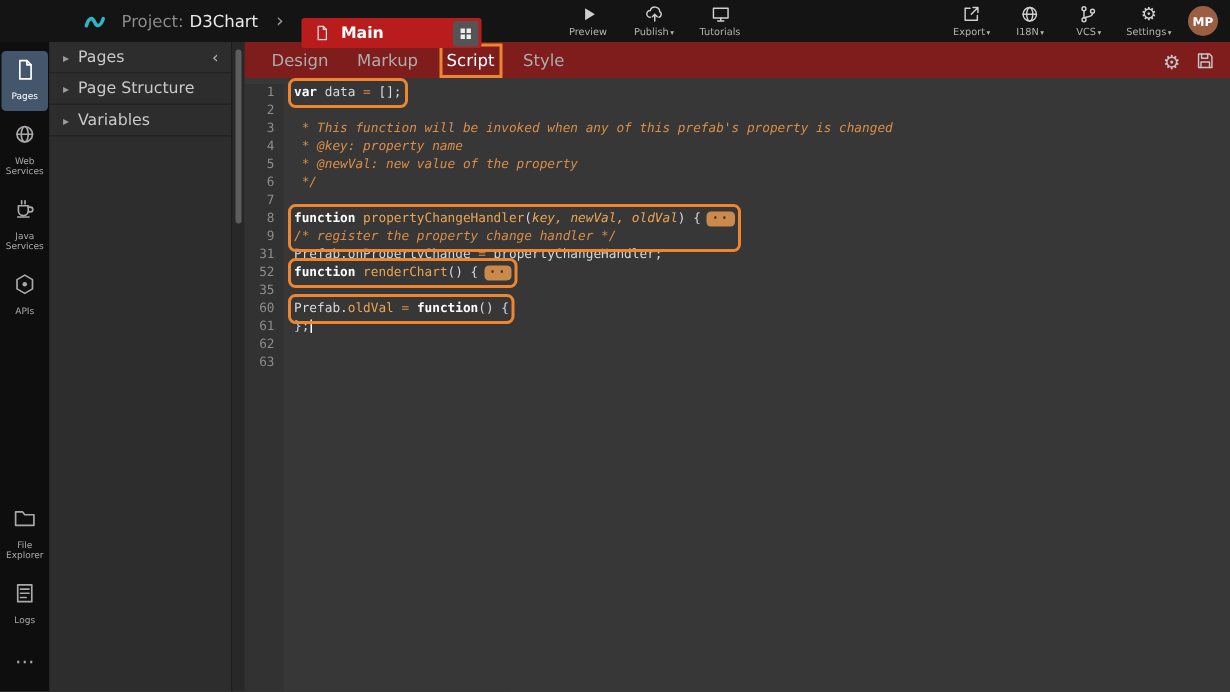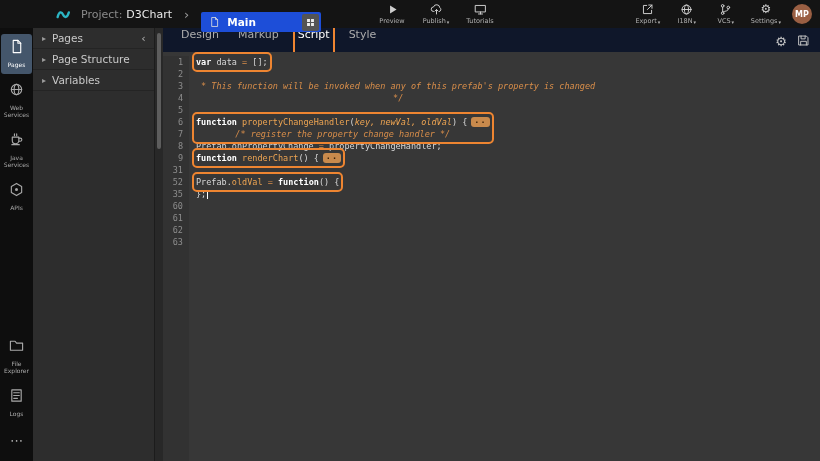--- a/index.html
+++ b/index.html
@@ -10,21 +10,21 @@
 
   
   .topbar{ height:28px; background:#141414; display:flex; align-items:center; position:relative; flex:0 0 28px;padding-left:48px; }
   .tb-left{ display:flex; align-items:center; gap:8px; padding-left:8px; }
   .logo{ width:17px; height:17px; display:flex; }
   .logo svg{ width:17px; height:17px; }
   .proj{ font-size:11px; white-space:nowrap; }
   .proj .plab{ color:#8a8a8a; }
   .proj .pname{ color:#eaeaea; margin-left:4px; }
   .chev{ color:#9a9a9a; font-size:13px; margin:0 4px; }
-  .page-sel{ height:20px; background:#1d4ed8; border-radius:2px; display:flex; align-items:center; gap:7px; padding:0 2px 0 8px; min-width:120px; cursor:default;margin-top:16px; }
+  .page-sel{ height:20px; background:#b91c1c; border-radius:2px; display:flex; align-items:center; gap:7px; padding:0 2px 0 8px; min-width:120px; cursor:default;margin-top:16px; }
   .page-sel .icon svg{ width:11px; height:12px; color:#e0e0e0; }
   .page-sel .psl{ font-size:10.5px; color:#fff; font-weight:bold; flex:1; }
   .grid-btn{ width:17px; height:17px; background:#545454; border-radius:2px; display:flex; align-items:center; justify-content:center; color:#eee; }
   .grid-btn svg{ width:11px; height:11px; }
   .tb-center{ position:absolute; left:378px; top:0; height:28px; display:flex; align-items:center; gap:16px; }
   .tb-right{ position:absolute; right:8px; top:0; height:28px; display:flex; align-items:center; gap:11px; }
   .tb-action{ display:flex; flex-direction:column; align-items:center; justify-content:center; gap:1px; color:#cfcfcf; cursor:default; min-width:28px; }
   .tb-action .icon{ height:13px; display:flex; }
   .tb-action .icon svg{ width:13px; height:13px; }
   .tb-lab{ font-size:6.5px; color:#b2b2b2; display:flex; align-items:flex-end; gap:1px; white-space:nowrap; }
@@ -51,36 +51,36 @@
   .exp-row .tri{ font-size:8px; color:#9b9b9b; }
   .exp-lab{ flex:1; white-space:nowrap; }
   .collapse{ width:13px; height:13px; display:flex; align-items:center; justify-content:center; color:#b5b5b5; font-size:11px; }
 
   
   .scrollstrip{ width:8px; background:#282828; position:relative; }
   .scroll-thumb{ position:absolute; left:2px; top:5px; width:4px; height:116px; background:#5d5d5d; border-radius:2px; }
 
   
   .editor-col{ flex:1; display:flex; flex-direction:column; min-width:0; }
-  .tabbar{ height:24px; background:#0f172a; display:flex; gap:19px; padding-left:18px; flex:0 0 24px; }
+  .tabbar{ height:24px; background:#7f1d1d; display:flex; align-items:center; gap:19px; padding-left:18px; flex:0 0 24px; }
   .tab{ font-size:11px; color:#acacac; cursor:default; }
   .tab.active{ color:#ffffff; }
   .tab.annotated{ outline:2px solid var(--ann); outline-offset:3px; }
   .tab-actions{ margin-left:auto; display:flex; align-items:center; gap:10px; padding-right:10px; color:#c5c5c5; }
   .tab-actions .gchar{ font-size:13px; }
   .tab-actions svg{ width:13px; height:13px; display:block; }
 
   .editor{ flex:1; display:flex; background:#373737; padding-top:4px;
            font-family:"DejaVu Sans Mono", monospace; font-size:8.5px; line-height:12px; overflow:hidden; }
   .gutter{ width:26px; background:#323232; text-align:right; padding-right:6px; color:#8d8d8d; flex:0 0 26px; }
   .gnum{ height:12px; line-height:12px; position:relative; }
   .code{ padding-left:7px; }
   .cgroup{ width:fit-content; }
   .cgroup.annotated{ outline:2px solid var(--ann); outline-offset:2px; border-radius:1px; }
-  .code-line{ height:12px; line-height:12px; white-space:pre; color:#d8d8d8;text-align:center; }
+  .code-line{ height:12px; line-height:12px; white-space:pre; color:#d8d8d8; }
   .tk.kw{ color:#ffffff; font-weight:bold; }
   .tk.pl{ color:#d8d8d8; }
   .tk.fn{ color:#eda452; }
   .tk.pr{ color:#eda452; font-style:italic;margin-top:48px; }
   .tk.op{ color:#d98e4a; }
   .tk.cm{ color:#d98e4a; font-style:italic; }
   .tk.fold{ background:#c98a4c; color:#3c240c; border-radius:3px; padding:0 3px; margin-left:4px; font-weight:bold; letter-spacing:1px; }
   .cursor{ display:inline-block; width:1px; height:9px; background:#ffffff; vertical-align:middle; margin-left:1px; }
 </style>
 </head>
@@ -311,20 +311,22 @@
             <div class="gnum">62</div>
             <div class="gnum">63</div>
           </div>
         <div class="code" id="code">
             <div class="cgroup annotated">
               <div class="code-line"><span class="tk kw">var</span><span class="tk pl"> data </span><span class="tk op">=</span><span class="tk pl"> [];</span></div>
             </div>
             <div class="cgroup">
               <div class="code-line"> </div>
               <div class="code-line"><span class="tk cm"> * This function will be invoked when any of this prefab's property is changed</span></div>
+              <div class="code-line"><span class="tk cm"> * @key: property name</span></div>
+              <div class="code-line"><span class="tk cm"> * @newVal: new value of the property</span></div>
               <div class="code-line"><span class="tk cm"> */</span></div>
               <div class="code-line"> </div>
             </div>
             <div class="cgroup annotated">
               <div class="code-line"><span class="tk kw">function</span><span class="tk pl"> </span><span class="tk fn">propertyChangeHandler</span><span class="tk pl">(</span><span class="tk pr">key, newVal, oldVal</span><span class="tk pl">) {</span><span class="tk fold">··</span></div>
               <div class="code-line"><span class="tk cm">/* register the property change handler */</span></div>
             </div>
             <div class="cgroup">
               <div class="code-line"><span class="tk pl">Prefab.onPropertyChange </span><span class="tk op">=</span><span class="tk pl"> propertyChangeHandler;</span></div>
             </div>

